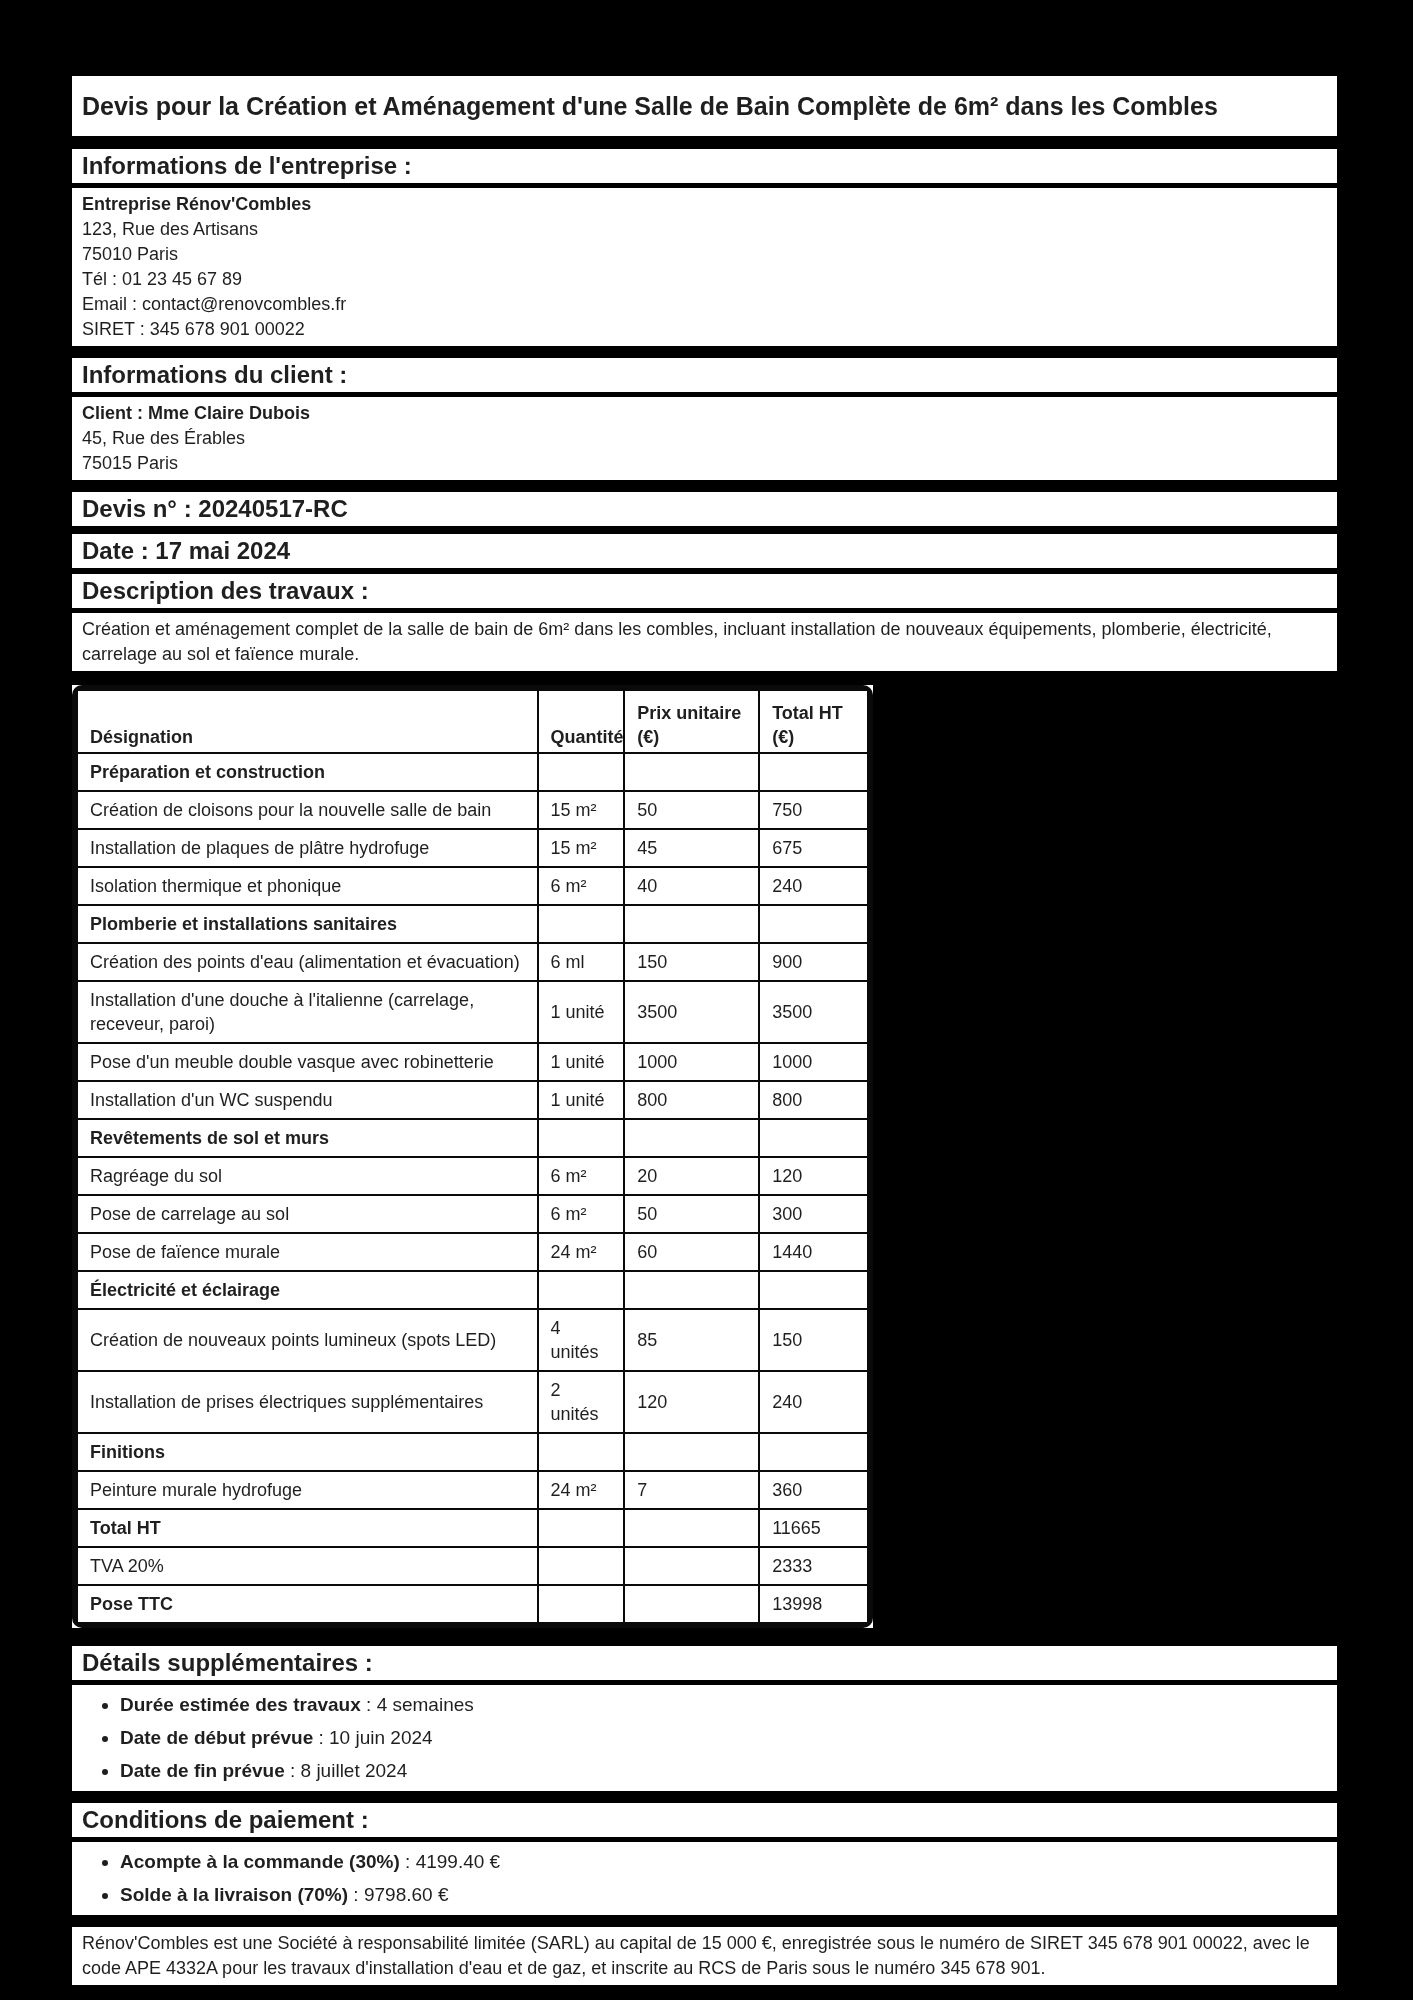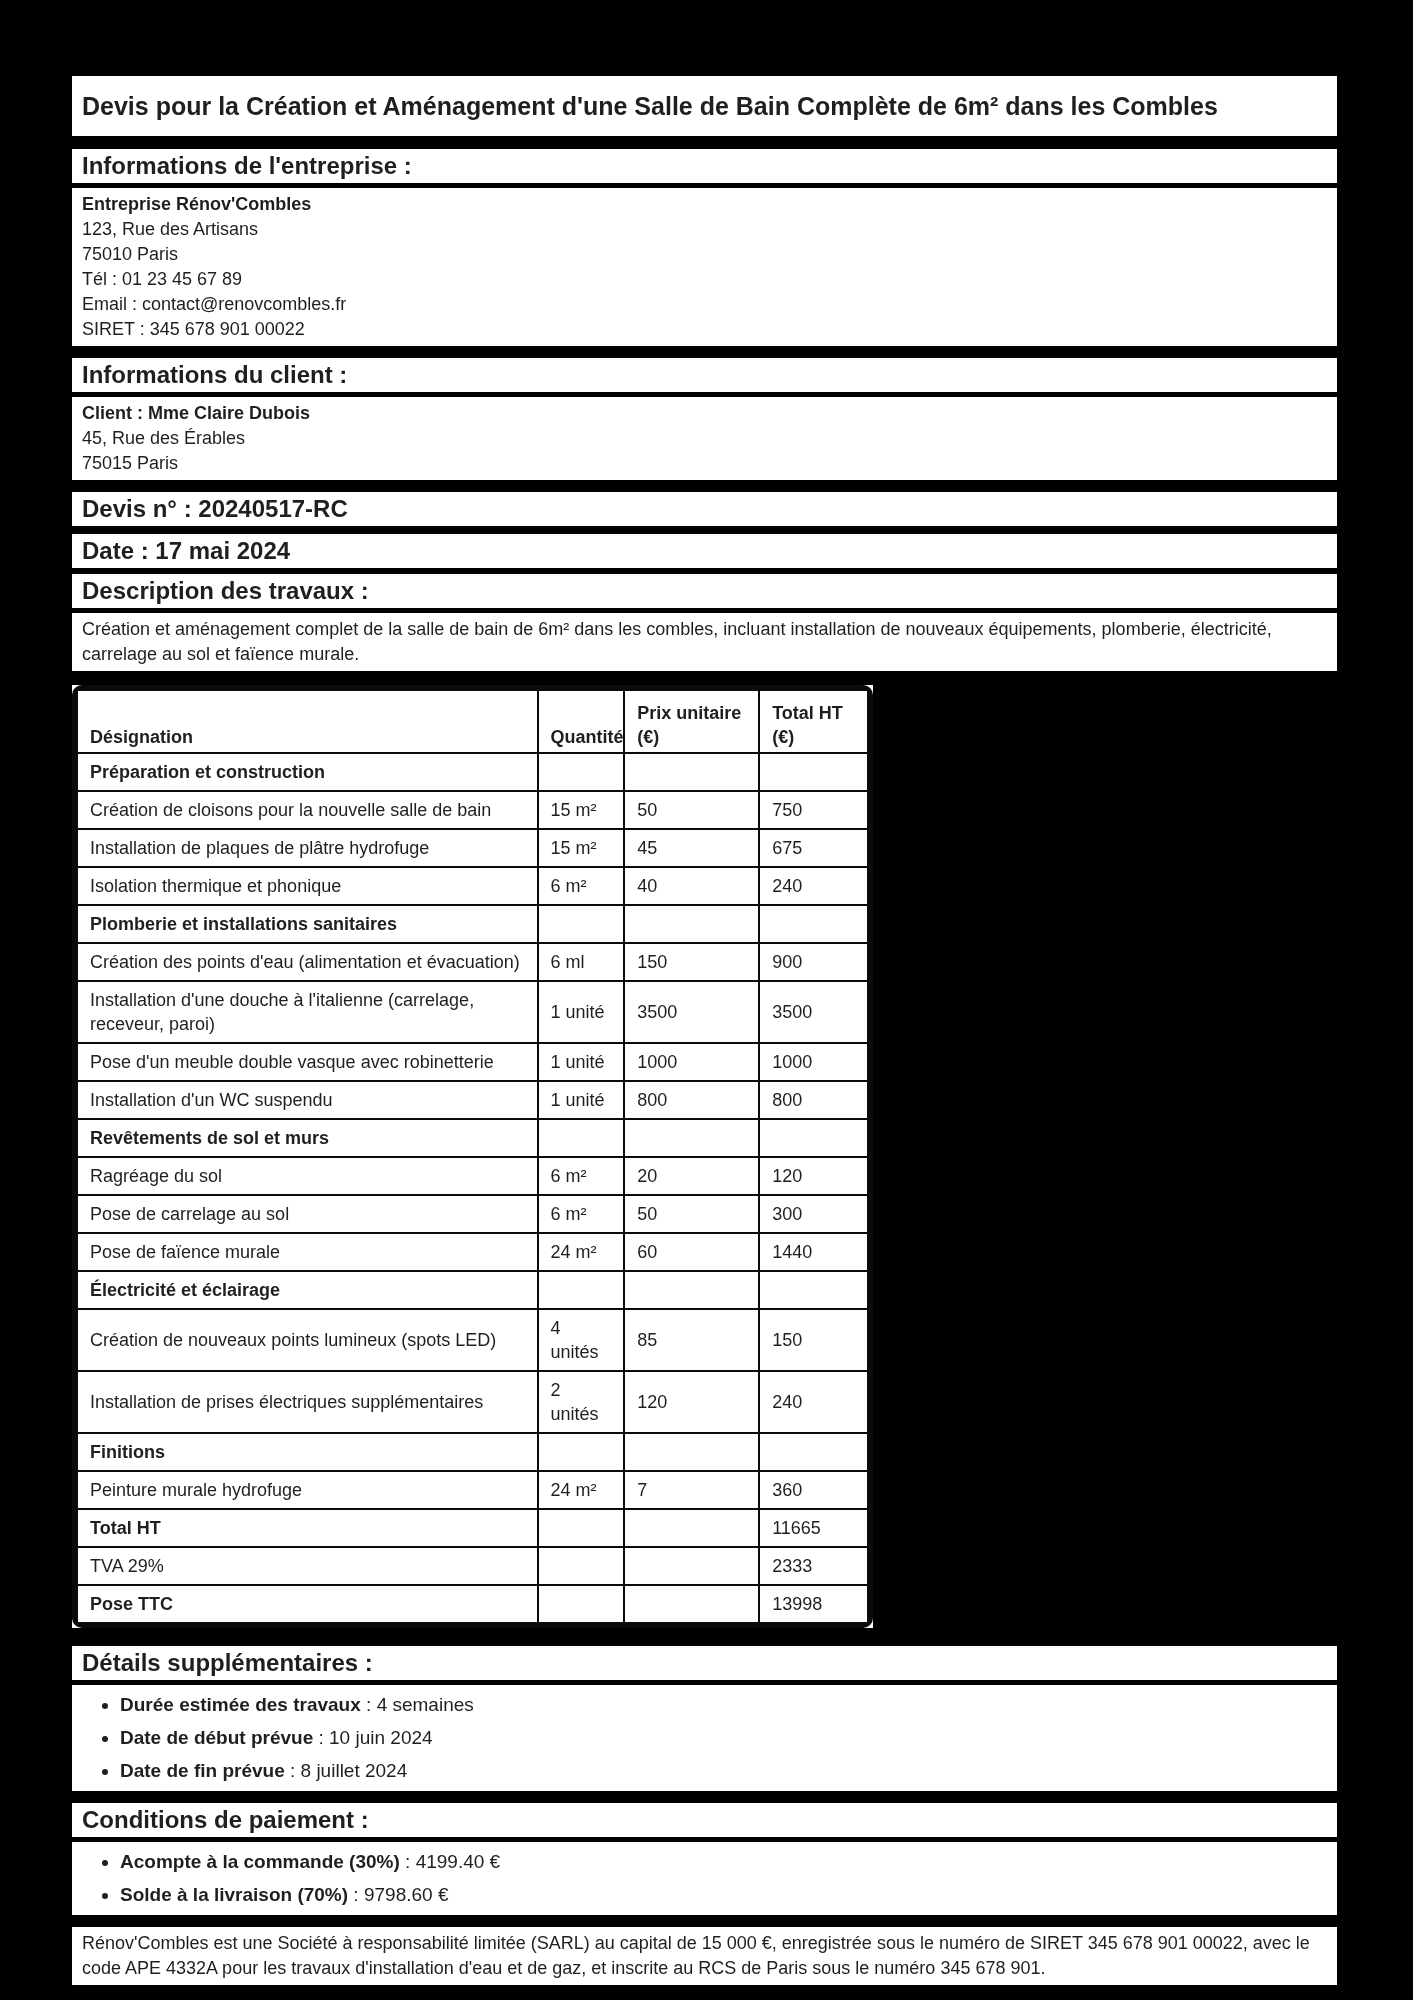--- a/index.html
+++ b/index.html
@@ -213,21 +213,21 @@
             <td>7</td>
             <td>360</td>
           </tr>
           <tr>
             <td><b>Total HT</b></td>
             <td></td>
             <td></td>
             <td>11665</td>
           </tr>
           <tr>
-            <td>TVA 29%</td>
+            <td>TVA 20%</td>
             <td></td>
             <td></td>
             <td>2333</td>
           </tr>
           <tr>
             <td><b>Pose TTC</b></td>
             <td></td>
             <td></td>
             <td>13998</td>
           </tr>

